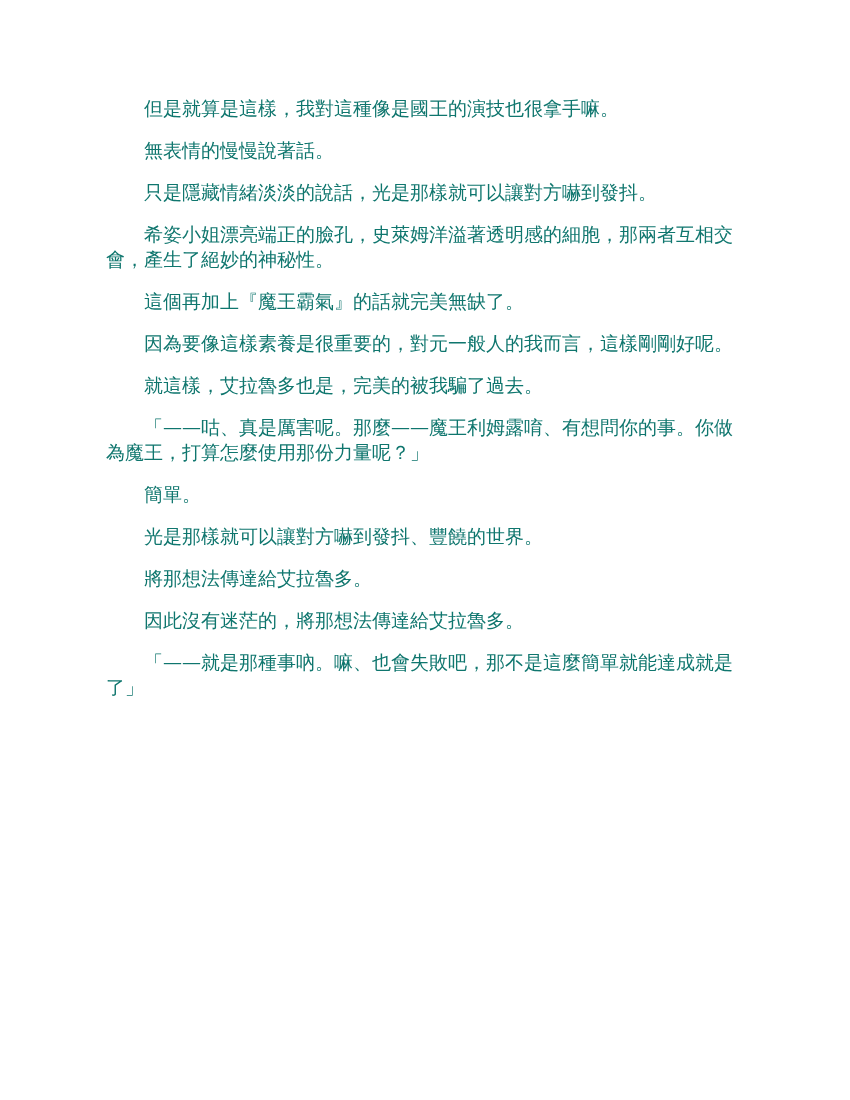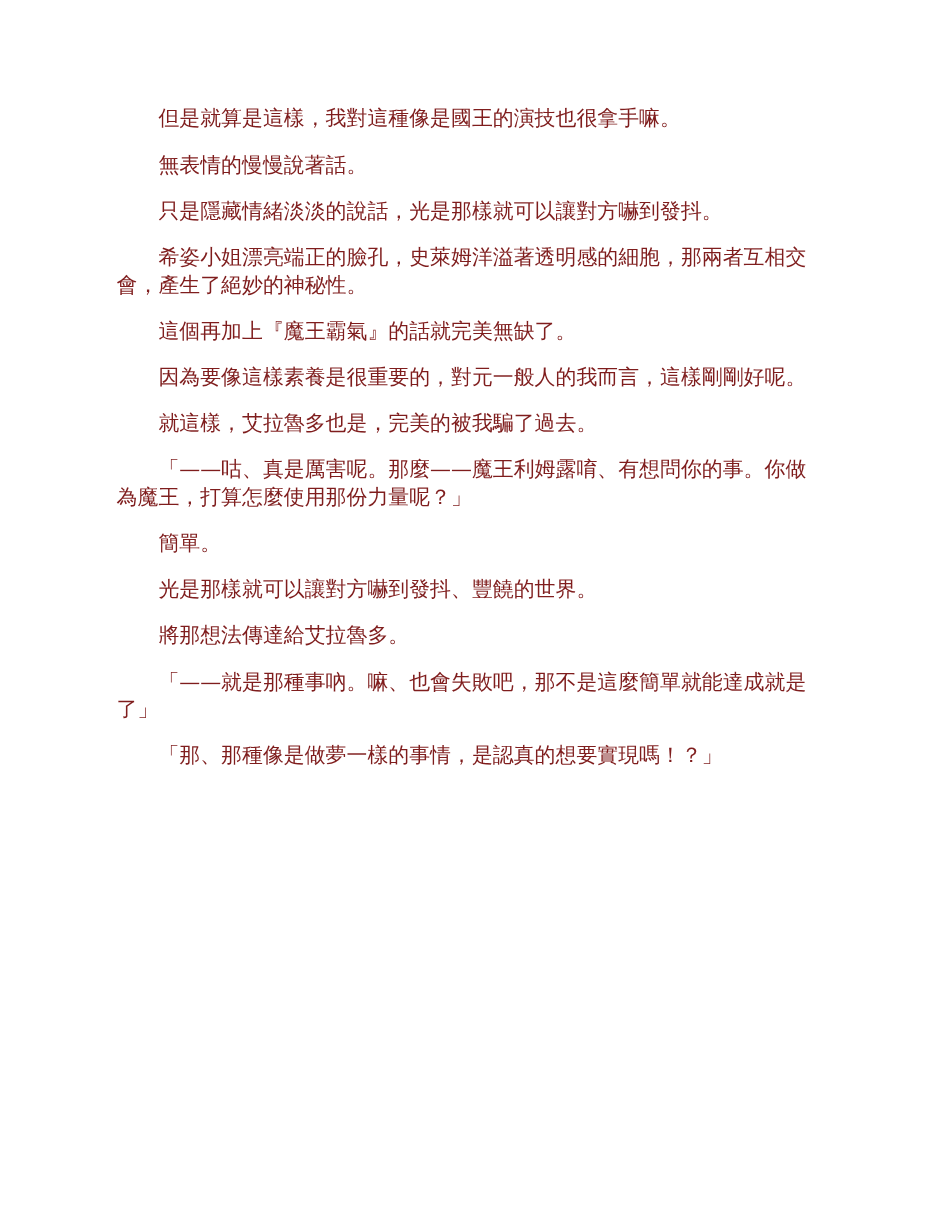--- a/index.html
+++ b/index.html
@@ -5,21 +5,21 @@
   html, body { margin: 0; padding: 0; background: #ffffff; }
   body { width: 850px; height: 1100px; position: relative; overflow: hidden; }
   .page {
     position: absolute;
     left: 106px;
     top: 96px;
     width: 642px;
     font-family: "DejaVu Serif", "Liberation Serif", serif;
     font-size: 19px;
     line-height: 25px;
-    color: #7f1d1d;
+    color: #0f766e;
   }
   .para {
     margin: 0 0 17px 0;
     text-indent: 38px;
     word-break: break-all;
   }
 </style>
 </head>
 <body>
 
@@ -28,15 +28,15 @@
   <p class="para">無表情的慢慢說著話。</p>
   <p class="para">只是隱藏情緒淡淡的說話，光是那樣就可以讓對方嚇到發抖。</p>
   <p class="para">希姿小姐漂亮端正的臉孔，史萊姆洋溢著透明感的細胞，那兩者互相交會，產生了絕妙的神秘性。</p>
   <p class="para">這個再加上『魔王霸氣』的話就完美無缺了。</p>
   <p class="para">因為要像這樣素養是很重要的，對元一般人的我而言，這樣剛剛好呢。</p>
   <p class="para">就這樣，艾拉魯多也是，完美的被我騙了過去。</p>
   <p class="para">「——咕、真是厲害呢。那麼——魔王利姆露唷、有想問你的事。你做為魔王，打算怎麼使用那份力量呢？」</p>
   <p class="para">簡單。</p>
   <p class="para">光是那樣就可以讓對方嚇到發抖、豐饒的世界。</p>
   <p class="para">將那想法傳達給艾拉魯多。</p>
+  <p class="para">因此沒有迷茫的，將那想法傳達給艾拉魯多。</p>
   <p class="para">「——就是那種事吶。嘛、也會失敗吧，那不是這麼簡單就能達成就是了」</p>
-  <p class="para">「那、那種像是做夢一樣的事情，是認真的想要實現嗎！？」</p>
 </div>
 
 </body></html>

